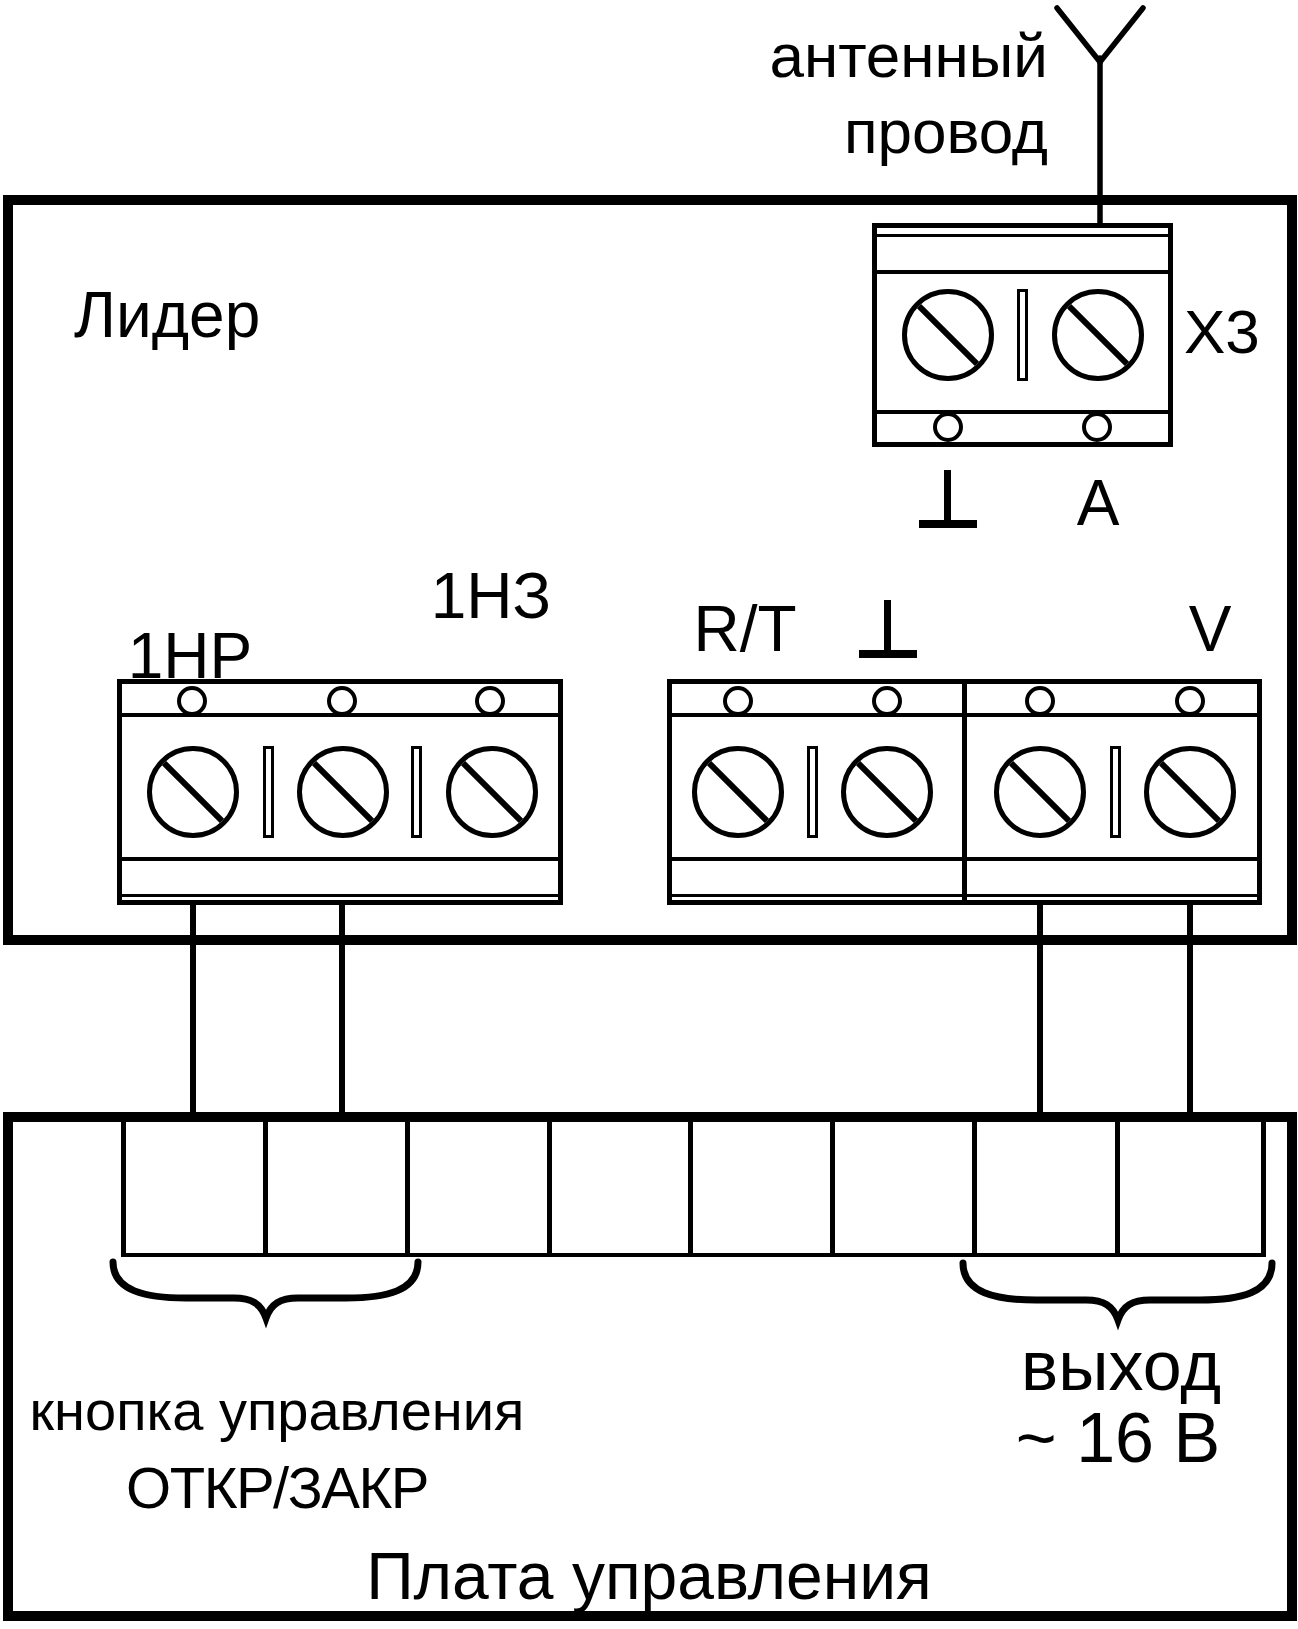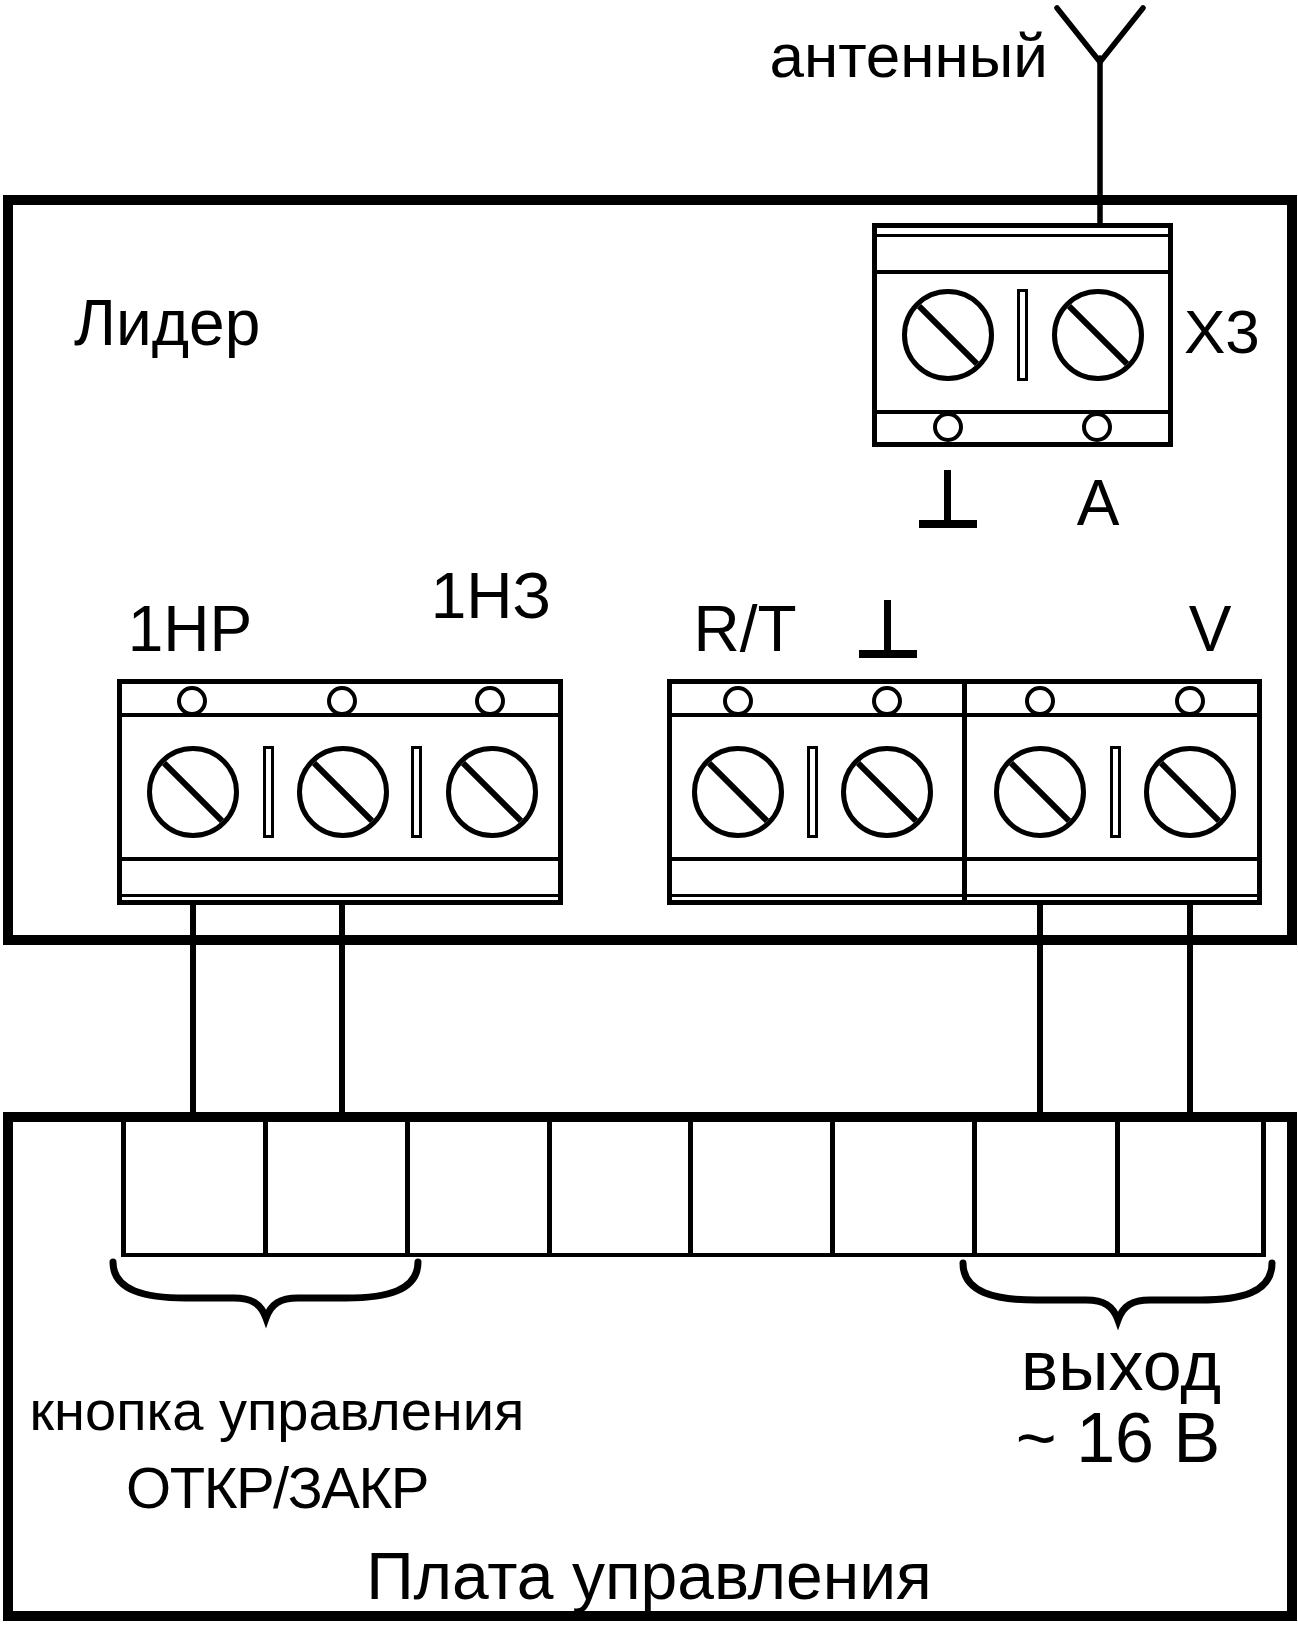--- a/index.html
+++ b/index.html
@@ -105,33 +105,34 @@
   <div class="cellv" style="left:547px;top:1121px;height:136px"></div>
   <div class="cellv" style="left:688px;top:1121px;height:136px"></div>
   <div class="cellv" style="left:830px;top:1121px;height:136px"></div>
   <div class="cellv" style="left:972px;top:1121px;height:136px"></div>
   <div class="cellv" style="left:1115px;top:1121px;height:136px"></div>
   <div class="cellv" style="left:1261px;top:1121px;height:136px"></div>
   <div class="hl" style="left:121px;top:1253px;width:1145px;height:4px"></div>
 
   <div class="lbl rt f62" style="right:250px;top:18px;line-height:76px">
     <div>антенный</div>
+    <div>провод</div>
   </div>
 
-  <div class="lbl f64" style="left:74px;top:288px">Лидер</div>
+  <div class="lbl f64" style="left:74px;top:280px">Лидер</div>
 
   <div class="lbl f62" style="left:1184px;top:298px">X3</div>
 
   <div class="gnd" style="left:919px;top:470px" title="⊥">
     <div class="stem"></div>
     <div class="bbar"></div>
   </div>
   <div class="lbl cx f64" style="left:1098px;top:468px">А</div>
 
-  <div class="lbl cx f64" style="left:190px;top:594px">1НР</div>
+  <div class="lbl cx f64" style="left:190px;top:621px">1НР</div>
   <div class="lbl cx f64" style="left:491px;top:561px">1НЗ</div>
 
   <div class="lbl cx f64" style="left:745px;top:594px">R/T</div>
   <div class="gnd" style="left:859px;top:600px" title="⊥">
     <div class="stem"></div>
     <div class="bbar"></div>
   </div>
   <div class="lbl cx f64" style="left:1210px;top:594px">V</div>
 
   <div class="lbl cx f56" style="left:277px;top:1332px">кнопка управления</div>

